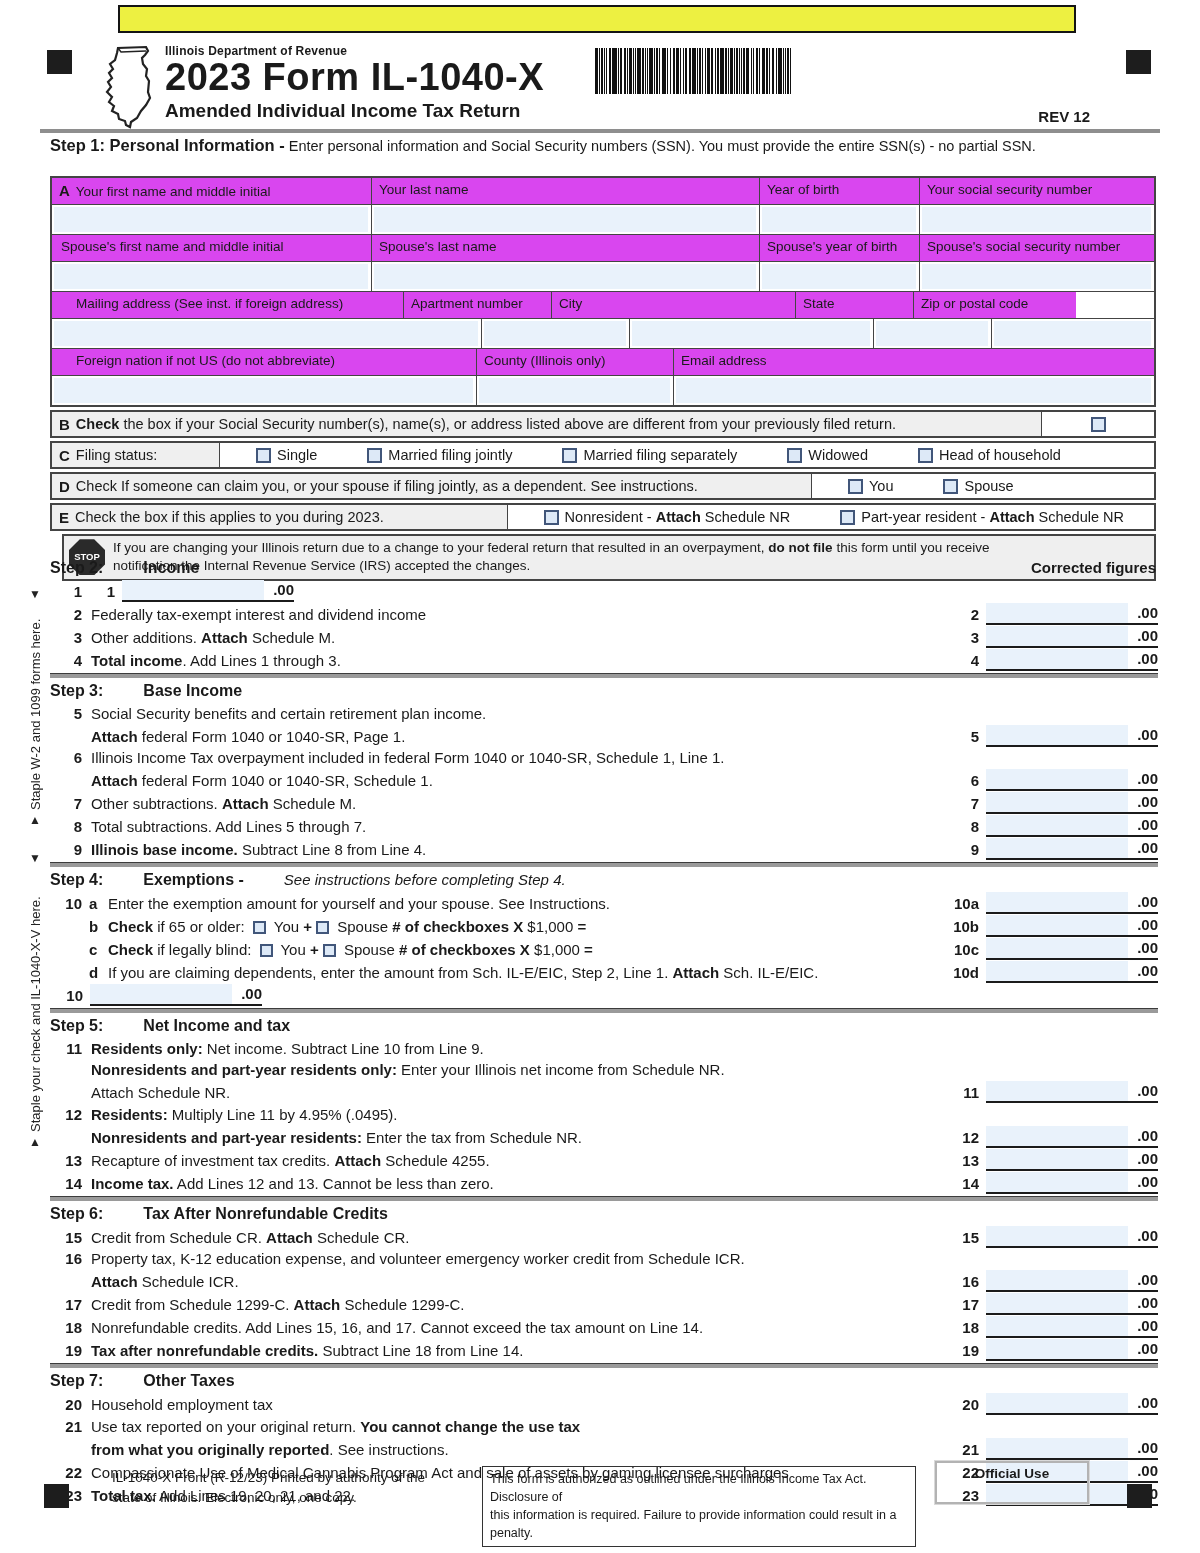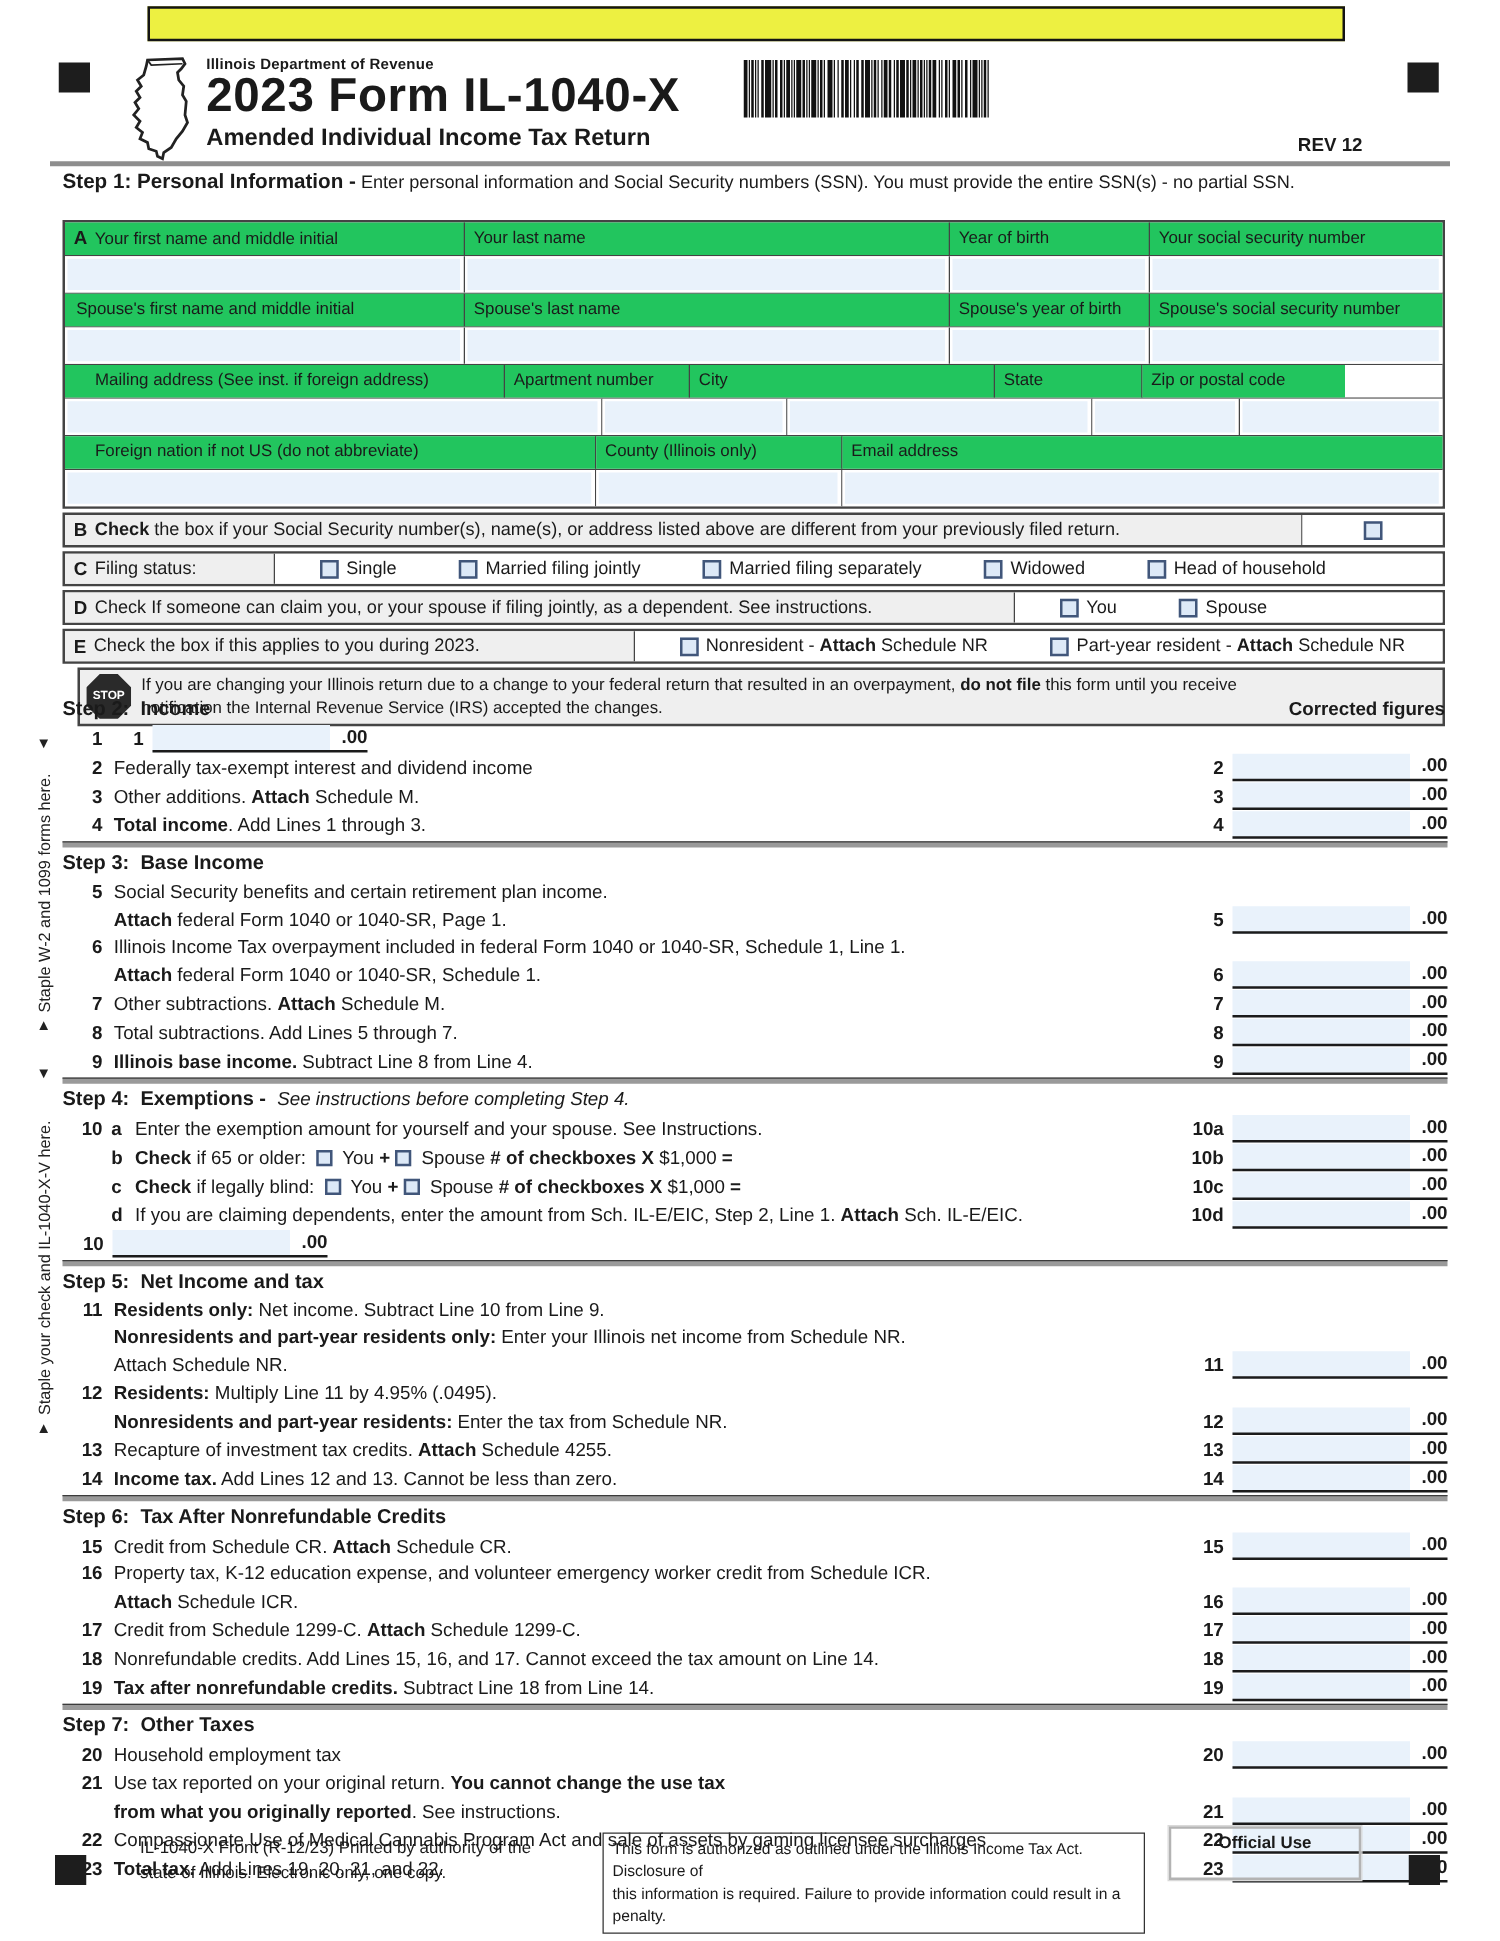--- a/index.html
+++ b/index.html
@@ -24,41 +24,41 @@
   .rev { position:absolute; left:990px; top:108px; width:100px; text-align:right; font-weight:bold; font-size:15px; }
   .toprule { position:absolute; left:40px; top:129px; width:1120px; height:4px; background:#8e8e8e; }
 
   .step1-head { position:absolute; left:50px; top:136px; width:1108px; font-size:14.5px; }
   .step1-head .t { font-size:16.5px; font-weight:bold; }
 
   .pblock { position:absolute; left:50px; top:176px; width:1106px; font-size:13.5px; }
   .ptable { border:2px solid #444; }
   .pt-row { display:flex; border-bottom:1px solid #444; }
   .pt-row:last-child { border-bottom:none; }
-  .pt-h { background:#22c55e; padding:4px 5px 3px 7px; border-right:1px solid #444; min-height:26px; }
+  .pt-h { background:#d946ef; padding:4px 5px 3px 7px; border-right:1px solid #444; min-height:26px; }
   .pt-c { background:#fff; border-right:1px solid #444; min-height:29px; padding:1px; }
   .pt-h:last-child, .pt-c:last-child { border-right:none; }
   .fld { height:25px; background:#e9f2fb; margin:1px 2px 1px 1px; }
   .letter { font-weight:bold; font-size:15px; margin-right:6px; }
 
   .lrow { display:flex; border:2px solid #444; margin-top:3px; min-height:28px; align-items:stretch; font-size:14.5px; }
   .lrow .gray { background:#efefef; display:flex; align-items:center; padding:2px 8px 2px 7px; border-right:1.5px solid #444; }
   .lrow .white { background:#fff; display:flex; align-items:center; padding:2px 8px; flex:1; }
   .cb { display:inline-block; width:15px; height:15px; background:#dde9f7; border:2px solid #41567a;
         vertical-align:-3px; margin:0 6px 0 0; flex:none; }
   .opt { display:flex; align-items:center; margin-right:22px; white-space:nowrap;padding-left:28px; }
 
   .stopbox { display:flex; border:2px solid #444; margin-top:3px; background:#efefef;
              padding:3px 8px 4px 5px; font-size:13.5px; line-height:1.35; align-items:center;margin-left:12px; }
   .stop-icon { width:36px; height:36px; flex:none; margin-right:8px; background:#2a2a2a;
                clip-path:polygon(30% 0,70% 0,100% 30%,100% 70%,70% 100%,30% 100%,0 70%,0 30%);
                color:#fff; font-weight:bold; font-size:9.5px; display:flex; align-items:center; justify-content:center; }
 
   .steps { position:absolute; left:50px; top:556px; width:1108px; font-size:15px; }
-  .step-head { display:flex; align-items:baseline; font-size:16px; font-weight:bold; padding:3px 0 2px; }
+  .step-head { display:flex; align-items:baseline; font-size:16px; font-weight:bold; padding:3px 0 2px;gap:31px; }
   .step-head .sname { margin-left:9px; }
   .step-head .sitalic { font-weight:normal; font-style:italic; font-size:15px; }
   .step-head .corrected { margin-left:auto; font-size:15px; padding-right:2px; }
   .step-sep { height:5px; background:#9a9a9a; border-top:1px solid #3c3c3c; margin:2px 0 1px; }
   .fline { display:flex; align-items:flex-end; min-height:21.5px; line-height:21px; }
   .lno { width:32px; text-align:right; font-weight:bold; flex:none; }
   .lsub { width:17px; padding-left:7px; font-weight:bold; flex:none; }
   .ltext { padding-left:9px; flex:1; white-space:nowrap; overflow:hidden; }
   .ltext.flush { padding-left:22px; }
   .rno { font-weight:bold; text-align:right; min-width:40px; padding-right:7px; flex:none; }

